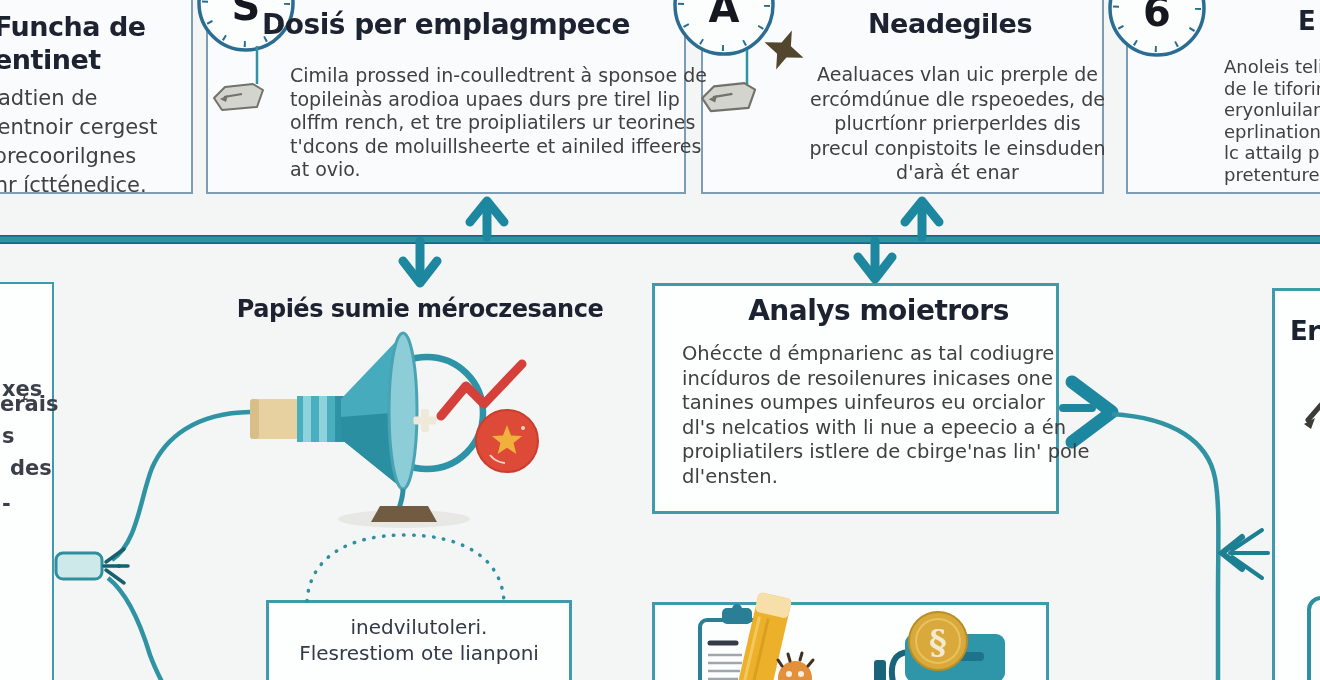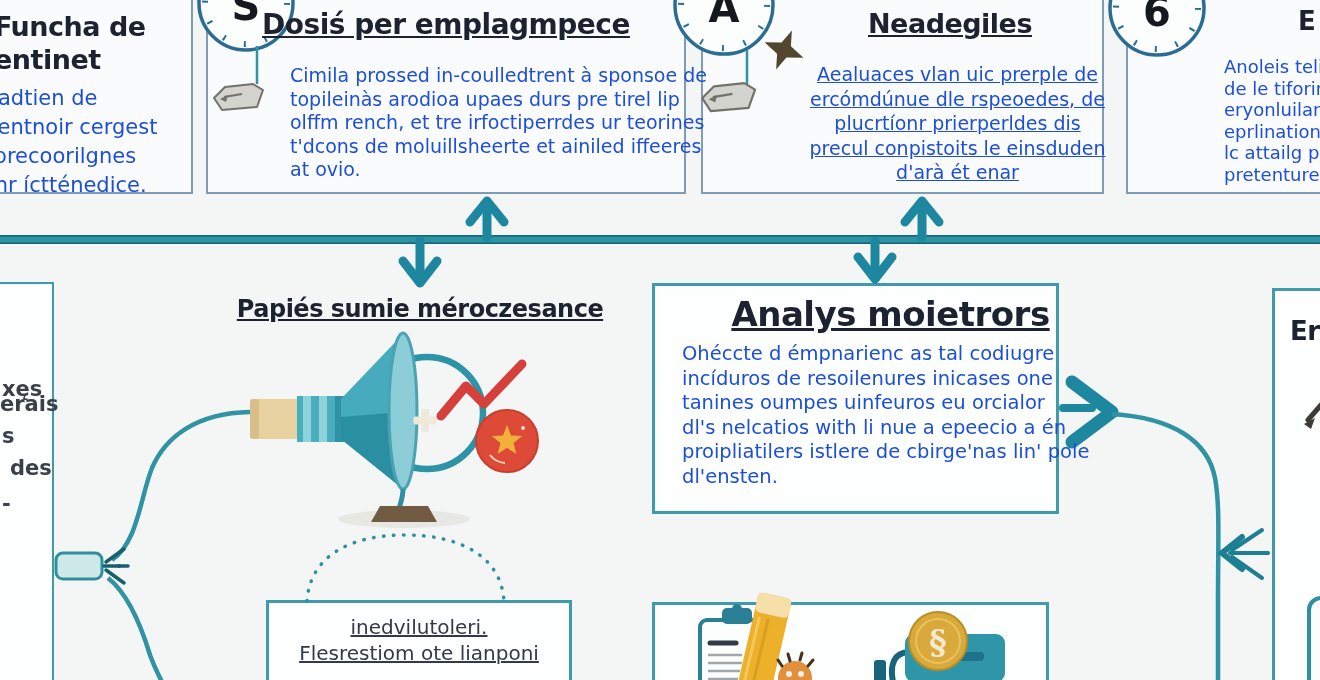--- a/index.html
+++ b/index.html
@@ -1,23 +1,23 @@
 <!DOCTYPE html>
 <html><head>
 <meta charset="utf-8">
 <style>
   html,body{margin:0;padding:0;background:#e9eaea;}
   #canvas{position:relative;width:1320px;height:680px;overflow:hidden;
           background:#f4f5f5;font-family:"DejaVu Sans",sans-serif;}
   .tbox{position:absolute;background:#fafbfd;border:2px solid #7e9cb4;box-sizing:border-box;z-index:1;}
   .mbox{position:absolute;background:#fdfefe;border:3px solid #3f9aab;box-sizing:border-box;z-index:1;}
   .title{font-weight:700;color:#1d2230;letter-spacing:-0.5px;}
-  .body-t{color:#1d4ed8;}
+  .body-t{color:#404040;}
   .bl{white-space:nowrap;}
-  .center{text-align:center;text-decoration:underline;}
+  .center{text-align:center;}
   svg{position:absolute;left:0;top:0;z-index:3;pointer-events:none;}
   .txt{position:absolute;z-index:4;}
 </style>
 </head>
 <body>
 
 <div id="canvas">
 
   <div class="tbox" style="left:-55px;top:-28px;width:248px;height:222px;"></div>
   <div class="tbox" style="left:206px;top:-28px;width:480px;height:222px;"></div>
@@ -199,21 +199,21 @@
     <div class="bl">pradtien de</div>
     <div class="bl">ntentnoir cergest</div>
     <div class="bl">s precoorilgnes</div>
     <div class="bl">lenr íctténedice.</div>
   </div>
 
   <div class="txt title center" style="left:206px;top:8px;width:480px;font-size:28px;">Dosiś per emplagmpece</div>
   <div class="txt body-t" style="left:290px;top:64px;font-size:19px;line-height:23.5px;">
     <div class="bl">Cimila prossed in-coulledtrent à sponsoe de</div>
     <div class="bl">topileinàs arodioa upaes durs pre tirel lip</div>
-    <div class="bl">olffm rench, et tre irfoctiperrdes ur teorines</div>
+    <div class="bl">olffm rench, et tre proipliatilers ur teorines</div>
     <div class="bl">t'dcons de moluillsheerte et ainiled iffeeres</div>
     <div class="bl">at ovio.</div>
   </div>
 
   <div class="txt title center" style="left:780px;top:8px;width:340px;font-size:27px;">Neadegiles</div>
   <div class="txt body-t center" style="left:765px;top:62px;width:385px;font-size:19px;line-height:24.5px;">
     <div class="bl">Aealuaces vlan uic prerple de</div>
     <div class="bl">ercómdúnue dle rspeoedes, de</div>
     <div class="bl">plucrtíonr prierperldes dis</div>
     <div class="bl">precul conpistoits le einsduden</div>
@@ -233,21 +233,21 @@
   <div class="txt body-t" style="left:0;top:352px;font-size:21px;font-weight:600;color:#3a3f4a;">
     <div class="bl" style="position:absolute;left:2px;top:25px;">xęs</div>
     <div class="bl" style="position:absolute;left:0;top:40px;">erais</div>
     <div class="bl" style="position:absolute;left:2px;top:72px;">s</div>
     <div class="bl" style="position:absolute;left:10px;top:104px;">des</div>
     <div class="bl" style="position:absolute;left:2px;top:140px;">-</div>
   </div>
 
   <div class="txt title center" style="left:235px;top:295px;width:370px;font-size:24px;">Papiés sumie méroczesance</div>
 
-  <div class="txt title center" style="left:652px;top:294px;width:453px;font-size:34px;margin-left:12px;">Analys moietrors</div>
+  <div class="txt title center" style="left:652px;top:294px;width:453px;font-size:28px;">Analys moietrors</div>
   <div class="txt body-t" style="left:682px;top:342px;font-size:19.5px;line-height:24.5px;">
     <div class="bl">Ohéccte d émpnarienc as tal codiugre</div>
     <div class="bl">incíduros de resoilenures inicases one</div>
     <div class="bl">tanines oumpes uinfeuros eu orcialor</div>
     <div class="bl">dl's nelcatios with li nue a epeecio a én</div>
     <div class="bl">proipliatilers istlere de cbirge'nas lin' pole</div>
     <div class="bl">dl'ensten.</div>
   </div>
 
   <div class="txt body-t center" style="left:266px;top:614px;width:306px;font-size:20px;line-height:26px;color:#333947;">

